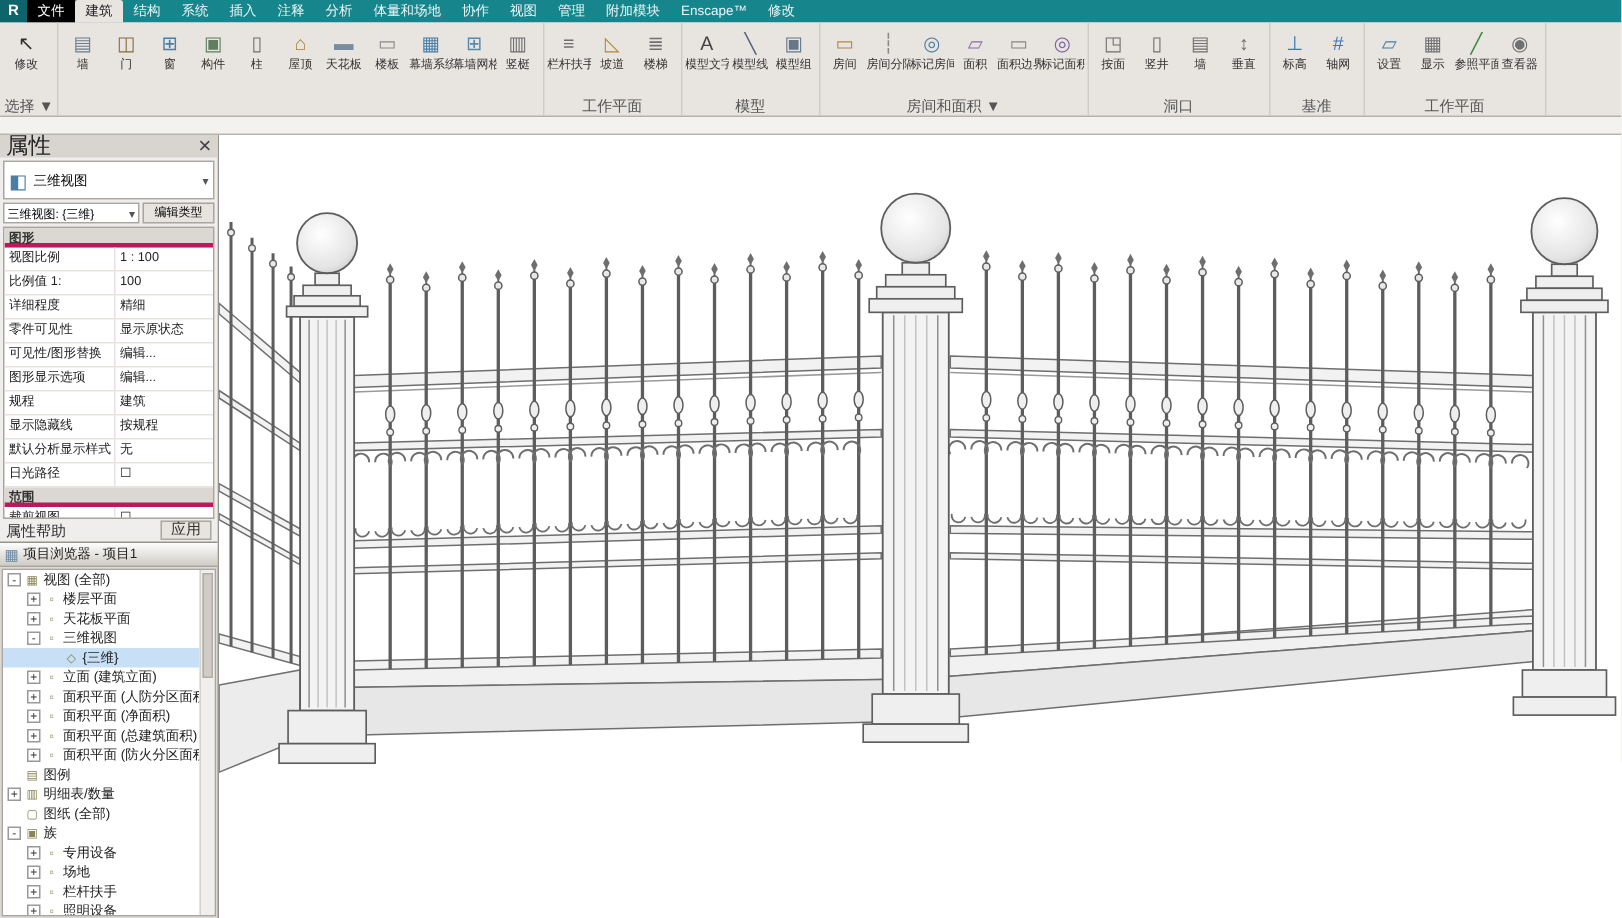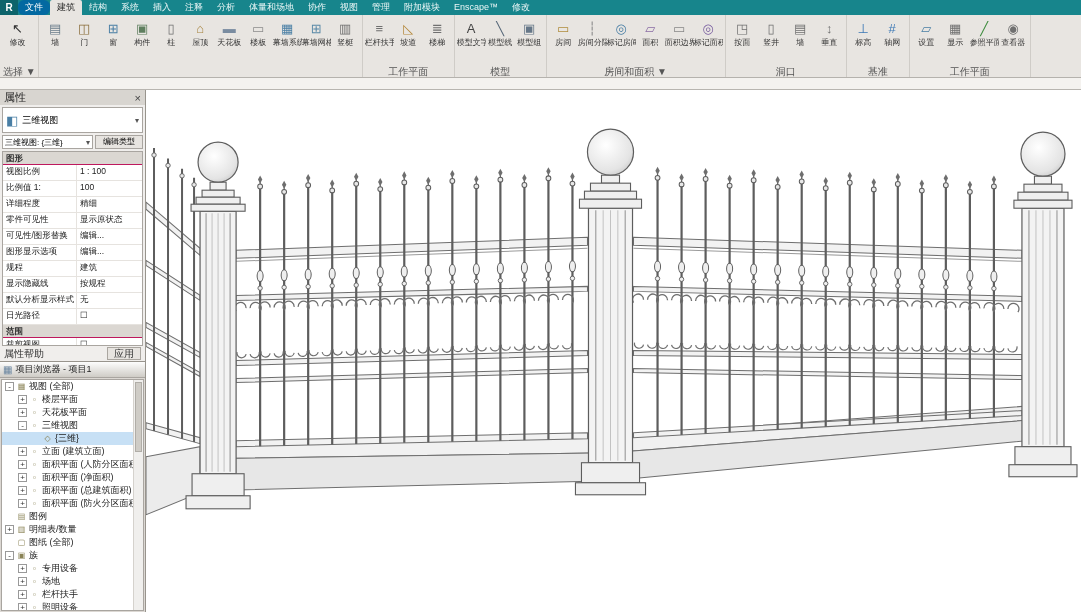--- a/index.html
+++ b/index.html
@@ -5,51 +5,51 @@
   * { box-sizing: border-box; margin: 0; padding: 0; }
   html,body { width:1081px; height:612px; }
   body { font-family: "Liberation Sans", sans-serif; background:#ece9e5; overflow:hidden; }
   .app { width:1081px; height:612px; display:flex; flex-direction:column; position:relative; background:#ece9e5; }
 
   
   .tabbar { height:15px; background:#17858c; display:flex; align-items:stretch; font-size:9px; color:#eaf6f6; flex:0 0 auto; }
   .appicon { width:18px; background:#0d646b; color:#fff; font-weight:bold; font-size:10px; text-align:center; line-height:15px; }
   .tabs { display:flex; }
   .tab { padding:0 7px; line-height:15px; white-space:nowrap; cursor:default; }
-  .tab.file { background:#0369a1; color:#fff;border-radius:6px; }
+  .tab.file { background:#000000; color:#fff; }
   .tab.active { background:#e8e5e1; color:#222; border-radius:2px 2px 0 0; }
 
   
   .ribbon { height:63px; background:#e8e5e1; display:flex; border-bottom:1px solid #b5b2ad; padding:0 1px; flex:0 0 auto; }
   .rgroup { display:flex; flex-direction:column; border-right:1px solid #cfccc7; padding:1px 2px 0 2px; }
   .rbtns { display:flex; flex:1; align-items:flex-start; }
   .rbtn { width:29px; display:flex; flex-direction:column; align-items:center; padding-top:2px; cursor:default; }
   .rbtn .ic { width:20px; height:20px; display:flex; align-items:center; justify-content:center; font-size:13px; }
   .rbtn .lb { font-size:8px; color:#333; line-height:9px; max-width:29px; white-space:nowrap; overflow:hidden; text-align:center; }
   .rglabel { font-size:10px; color:#555; text-align:center; height:11px; line-height:11px; white-space:nowrap; overflow:hidden; }
 
   .optbar { height:12px; background:#f4f2ef; border-bottom:1px solid #b8b5b0; flex:0 0 auto; }
 
   
   .main { flex:1; display:flex; min-height:0; }
   .left { width:146px; background:#dcd8d3; border-right:1px solid #98948d; display:flex; flex-direction:column; flex:0 0 auto; }
 
   
   .props { height:272px; display:flex; flex-direction:column; background:#f0eeec; border-bottom:1px solid #98948d; }
-  .phead { height:15px; background:#d8d5d0; display:flex; justify-content:space-between; align-items:center; font-size:11px; padding:0 4px; color:#222;text-align:center; }
+  .phead { height:15px; background:#d8d5d0; display:flex; justify-content:space-between; align-items:center; font-size:15px; padding:0 4px; color:#222;text-align:center; }
   .phead .x { color:#444; cursor:default; }
   .typesel { margin:2px; height:26px; background:#fff; border:1px solid #a9a5a0; display:flex; align-items:center; font-size:9px; gap:4px; padding:0 3px; }
   .typesel .tsi { font-size:13px; color:#4a7fa5; }
   .typesel .dd { margin-left:auto; color:#555; font-size:8px; }
   .instrow { display:flex; margin:0 2px 2px 2px; gap:2px; font-size:8px; height:14px; }
   .instsel { flex:1; background:#fff; border:1px solid #a9a5a0; display:flex; justify-content:space-between; align-items:center; padding:0 2px; overflow:hidden; white-space:nowrap; }
   .instsel .dd { color:#555; }
   .edittype { width:48px; background:#e7e4e0; border:1px solid #a9a5a0; text-align:center; line-height:12px; overflow:hidden; white-space:nowrap; }
   .pgrid { flex:1; margin:0 2px; background:#fff; border:1px solid #a9a5a0; overflow:hidden; font-size:8.5px; }
-  .psec { background:#dbd7d2; border-bottom:1px solid #be185d; height:13px; line-height:13px; padding:0 3px; font-weight:bold; color:#333; display:flex; justify-content:space-between; }
+  .psec { background:#dbd7d2; border-bottom:3px solid #be185d; height:13px; line-height:13px; padding:0 3px; font-weight:bold; color:#333; display:flex; justify-content:space-between; }
   .prow { display:flex; height:16px; line-height:13px; border-bottom:1px solid #e6e3df; }
   .plabel { width:74px; padding:0 3px; border-right:1px solid #e6e3df; overflow:hidden; white-space:nowrap; color:#222; }
   .pval { flex:1; padding:0 3px; overflow:hidden; white-space:nowrap; color:#222; }
   .pfoot { height:15px; display:flex; justify-content:space-between; align-items:center; font-size:10px; padding:0 4px; color:#333; }
   .applybtn { background:#e7e4e0; border:1px solid #aaa6a0; padding:0 6px; line-height:11px; }
 
   
   .browser { flex:1; display:flex; flex-direction:column; min-height:0; }
   .bhead { height:16px; background:linear-gradient(#fdfdfd,#cfccc6); border-bottom:1px solid #a9a5a0; display:flex; align-items:center; gap:3px; font-size:9px; padding:0 3px; color:#222; }
   .bhead .bhi { color:#6b86a0; font-size:10px; }

